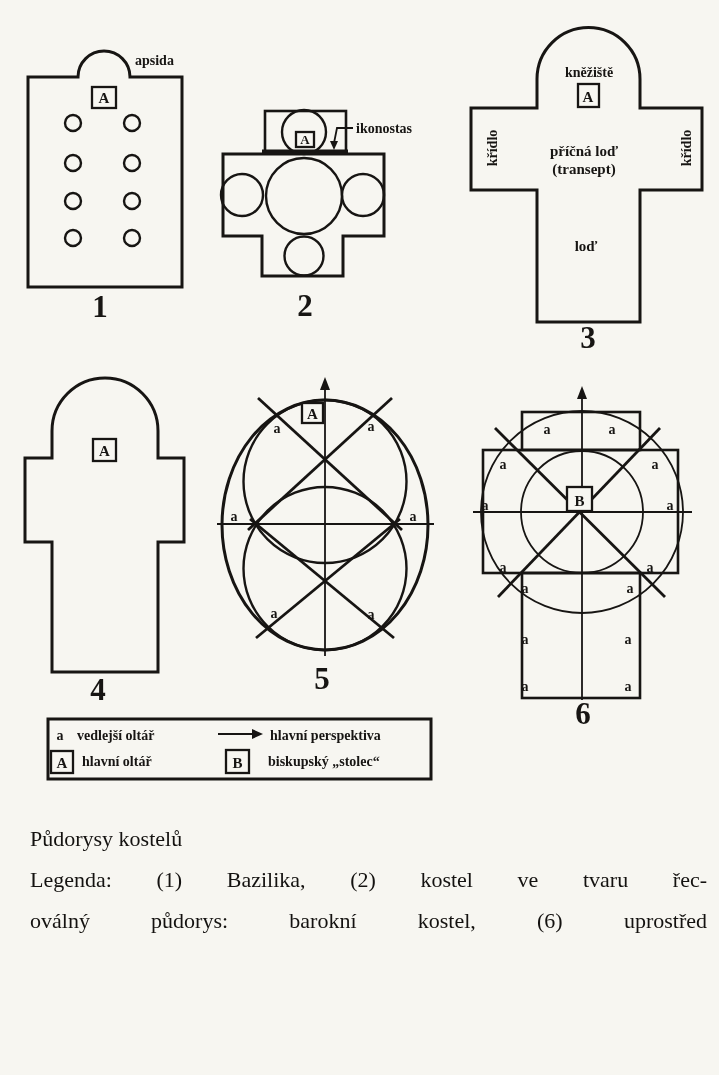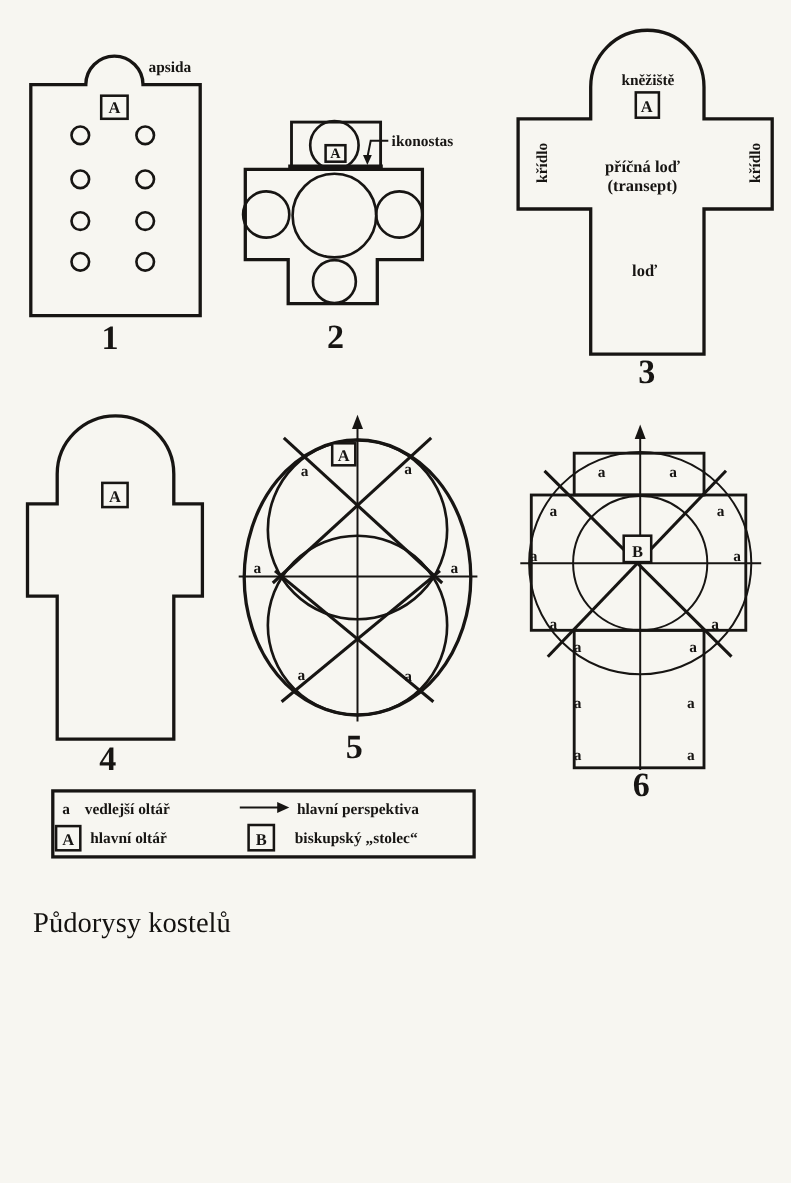--- a/index.html
+++ b/index.html
@@ -20,21 +20,21 @@
   .boxr{fill:#f7f6f1;stroke:#171513;stroke-width:2.3;}
   .lbl{font:bold 14px "Liberation Serif", serif;}
   .lblc{font:bold 14px "Liberation Serif", serif;text-anchor:middle;}
   .lbl15{font:bold 15px "Liberation Serif", serif;text-anchor:middle;}
   .bletter{font:bold 15px "Liberation Serif", serif;text-anchor:middle;}
   .bletter-sm{font:bold 13px "Liberation Serif", serif;text-anchor:middle;}
   .num{font:bold 31px "Liberation Serif", serif;text-anchor:middle;}
   .arrowhead{fill:#171513;stroke:none;}
   .caption{
     position:absolute;left:30px;top:818px;width:677px;
-    font-size:26px;line-height:41px;color:#141210;
+    font-size:22px;line-height:41px;color:#141210;
   }
   .cap-line.j{text-align:justify;text-align-last:justify;}
 </style>
 </head>
 <body>
 
 
 
 <svg width="719" height="800" viewBox="0 0 719 800">
 
@@ -161,16 +161,18 @@
     <text class="lbl" x="82" y="766">hlavní oltář</text>
     <rect class="boxr" x="226" y="750" width="23" height="23"></rect>
     <text class="bletter" x="237.5" y="768">B</text>
     <text class="lbl" x="268" y="766">biskupský „stolec“</text>
   </g>
 </svg>
 
 
 <div class="caption">
   <div class="cap-title">Půdorysy kostelů</div>
+  <div class="cap-line j">Legenda: (1) Bazilika, (2) kostel ve tvaru řec-</div>
+  <div class="cap-line j">oválný půdorys: barokní kostel, (6) uprostřed</div>
 </div>
 
 
 
 
 </body></html>

